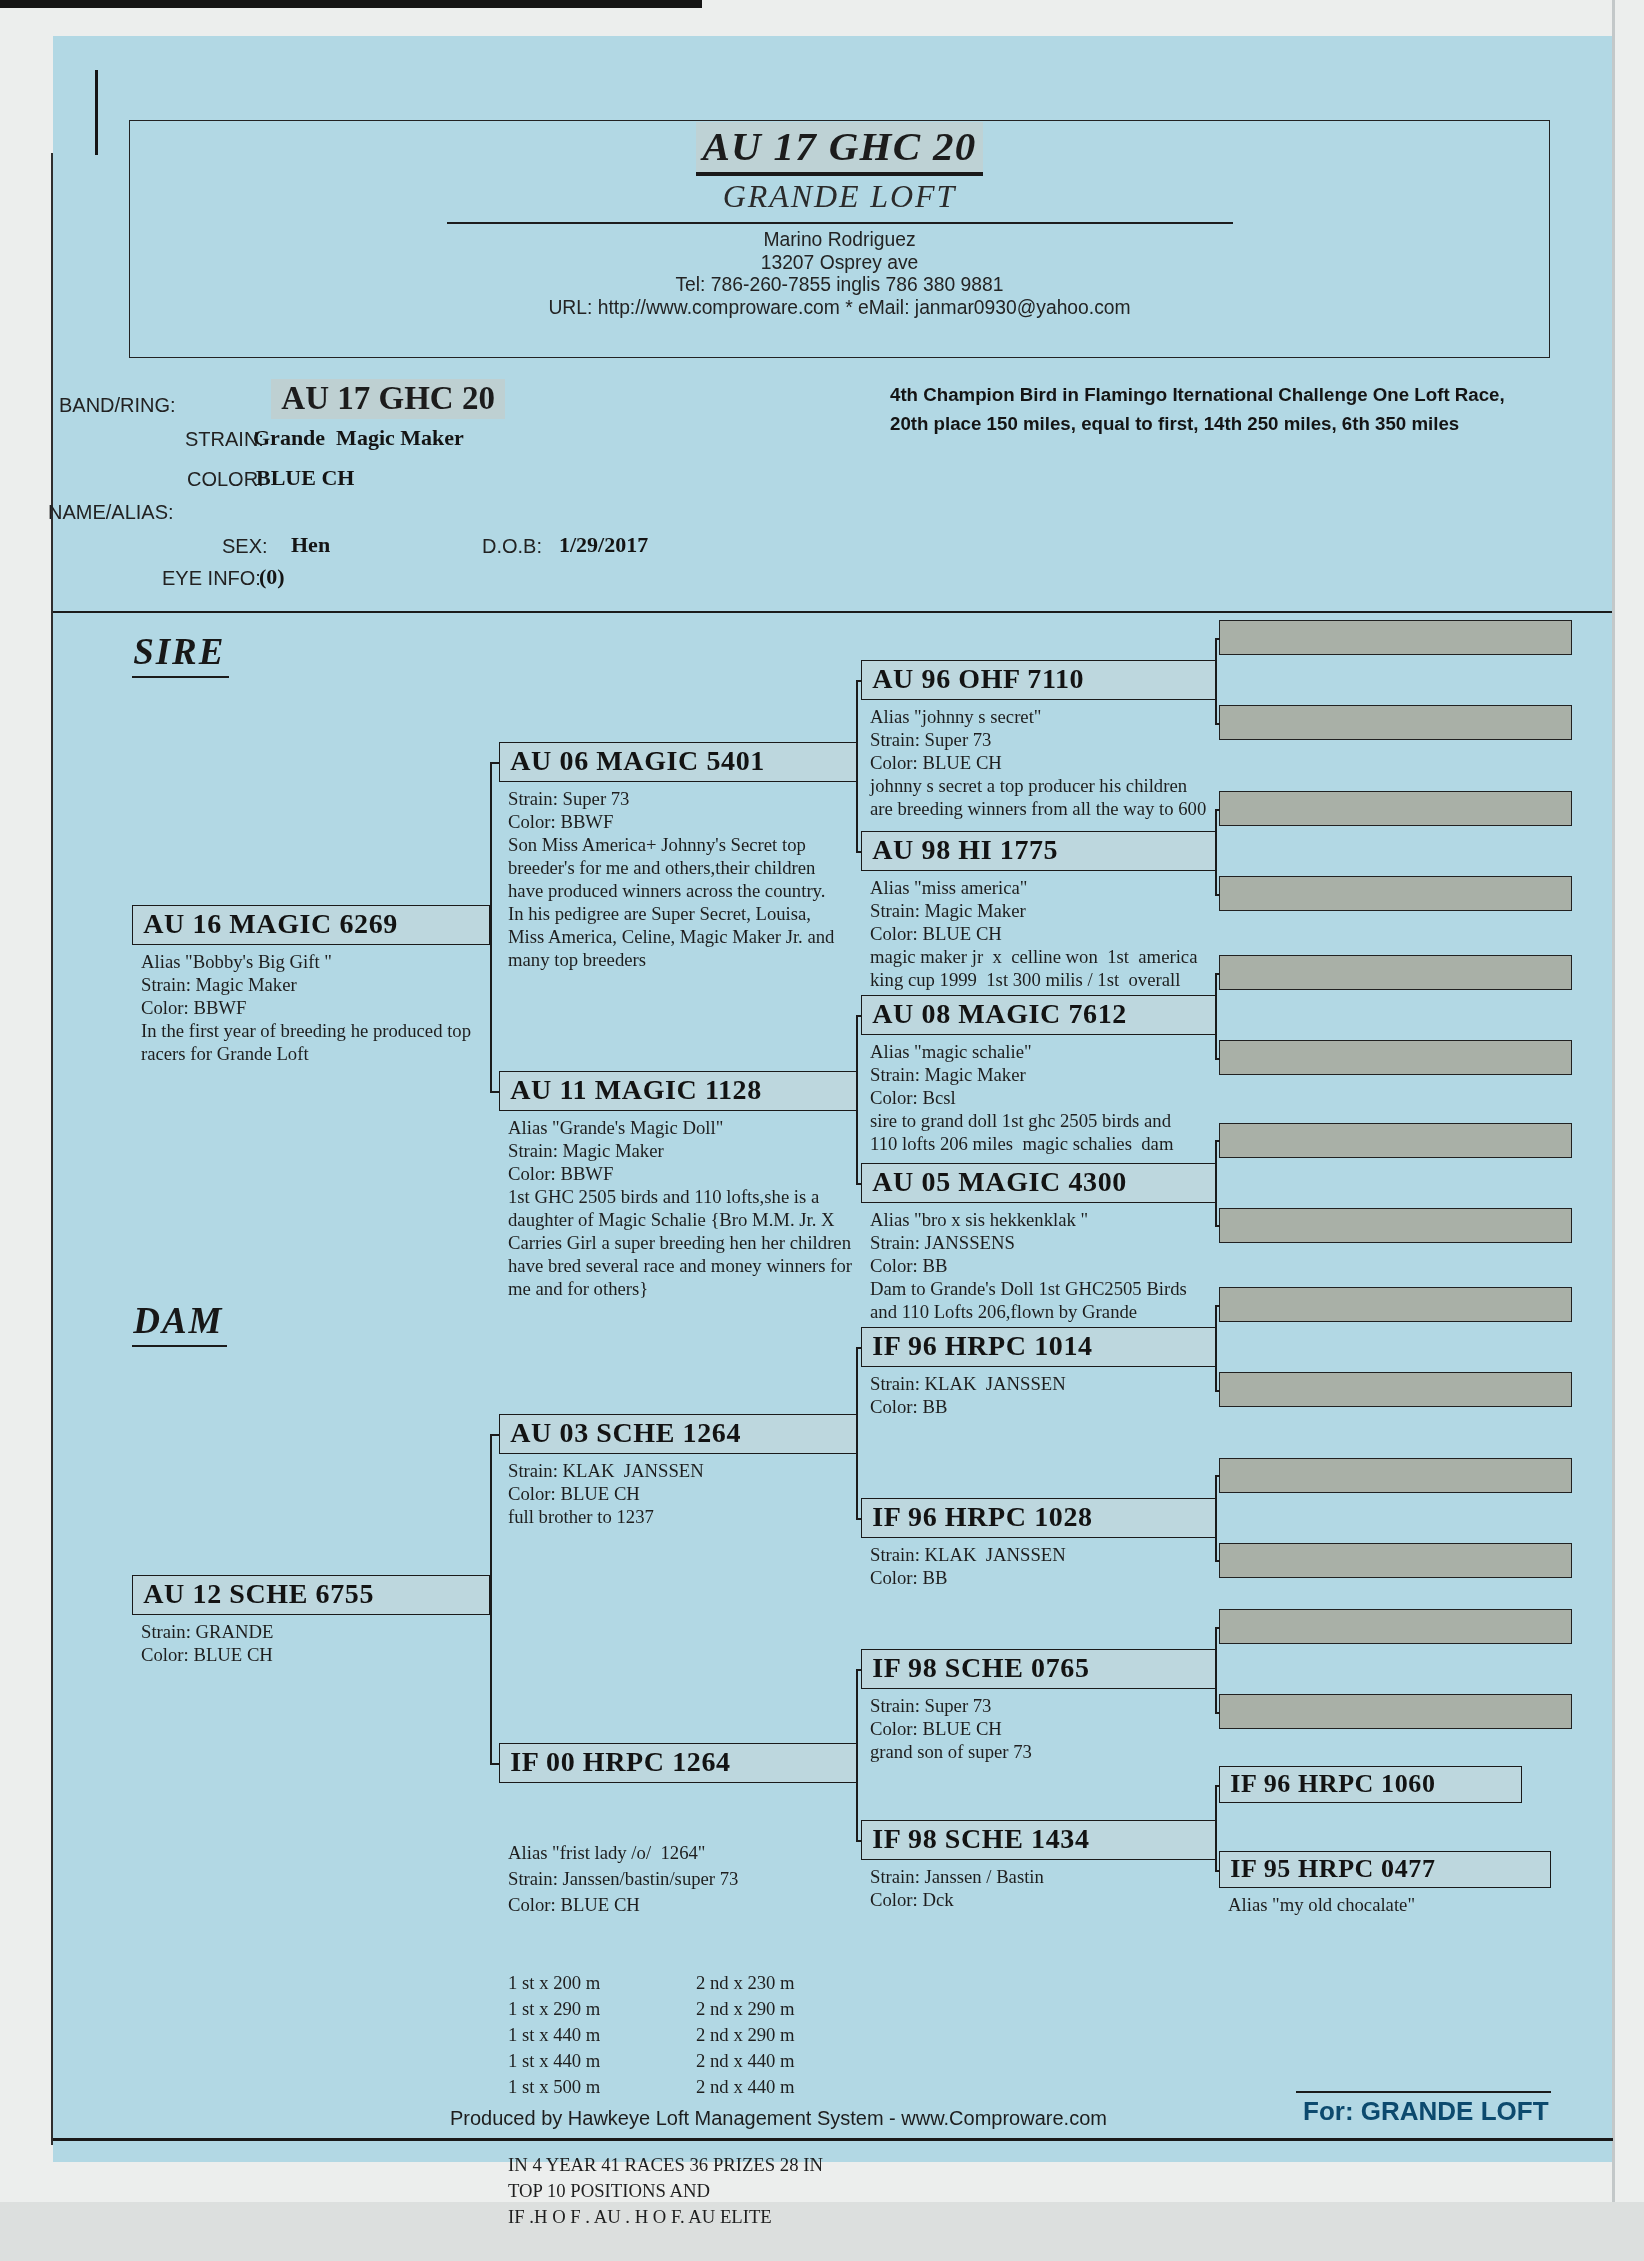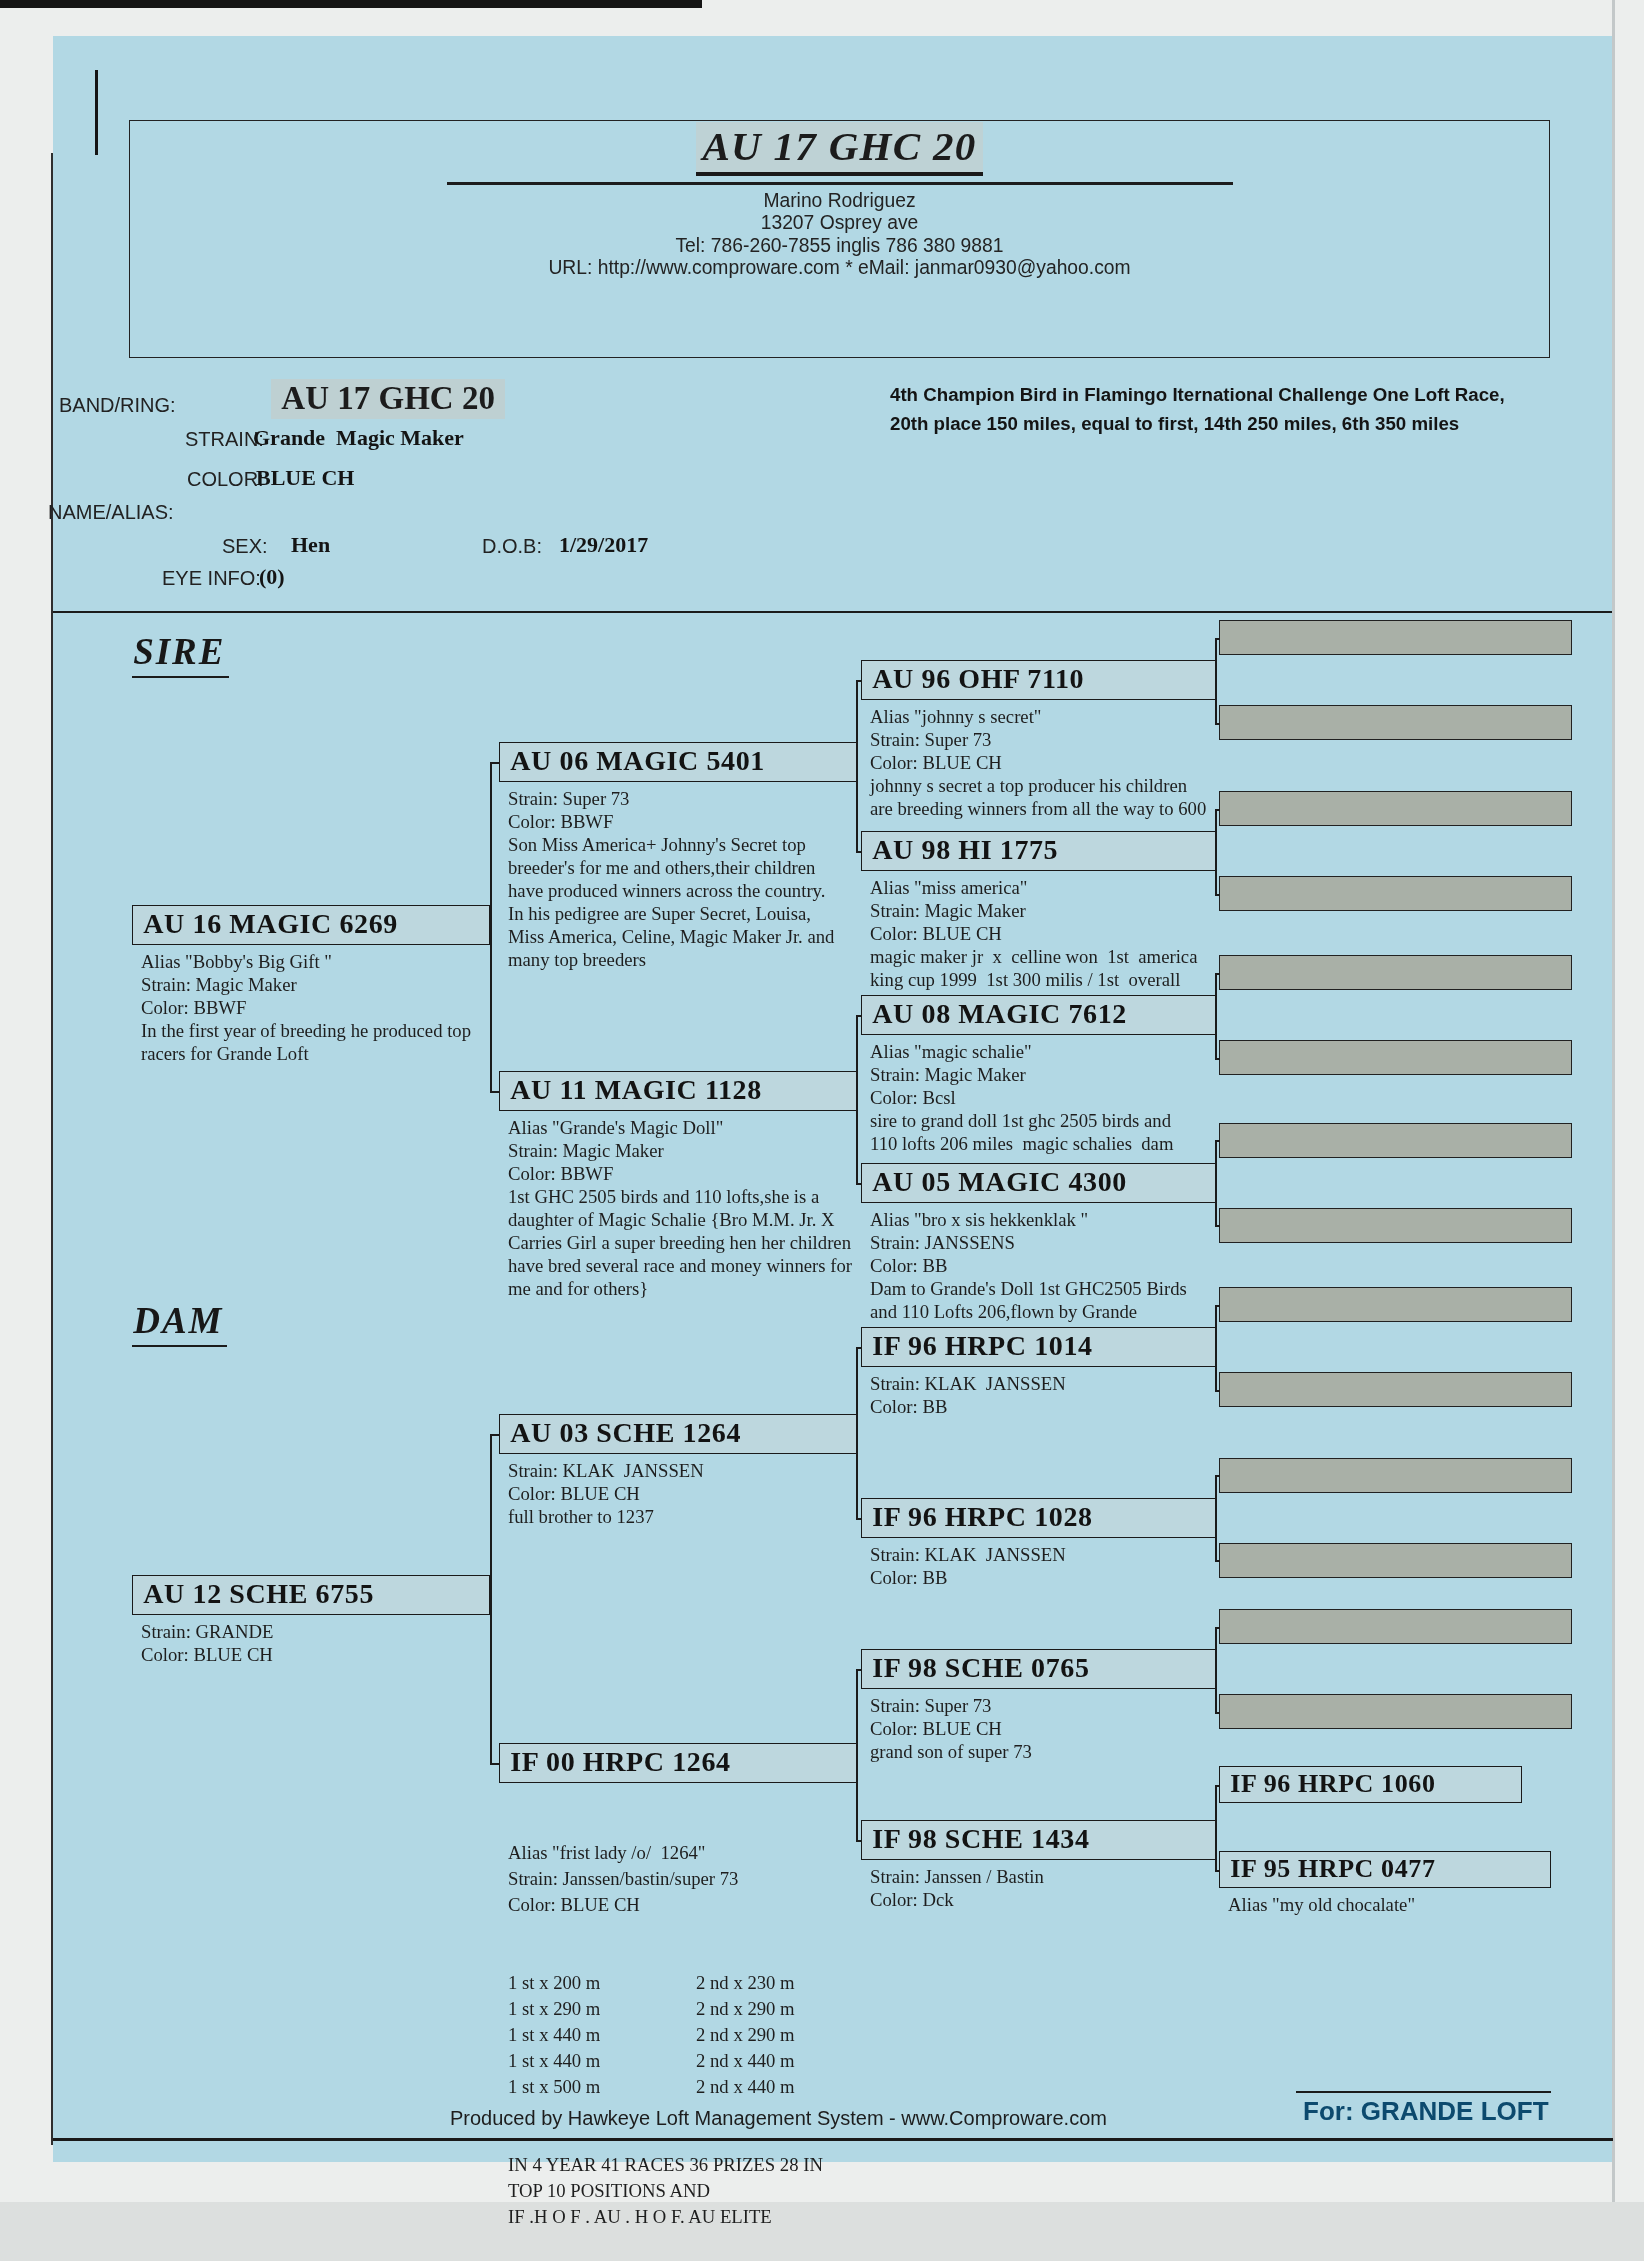--- a/index.html
+++ b/index.html
@@ -102,20 +102,21 @@
 <div id="page">
   <div id="paper"></div>
   <div class="artifact" id="art-topbar"></div>
   <div class="artifact" id="art-lefttick"></div>
   <div class="artifact" id="art-leftline"></div>
   <div class="artifact" id="art-rightshadow"></div>
   <div class="artifact" id="art-bottomstrip"></div>
 
   <div id="header-box">
     <div><span id="header-title">AU 17 GHC 20</span></div>
+    <div id="header-loft">GRANDE LOFT</div>
     <div id="header-rule"></div>
     <div class="header-line">Marino Rodriguez</div>
     <div class="header-line">13207 Osprey ave</div>
     <div class="header-line">Tel: 786-260-7855 inglis    786 380 9881</div>
     <div class="header-line">URL: http://www.comproware.com * eMail: janmar0930@yahoo.com</div>
   </div>
 
   <span class="flabel" style="left:59px;top:394px;text-align:center;">BAND/RING:</span>
   <span id="band-value">AU 17 GHC 20</span>
   <span class="champ" id="champ1">4th Champion Bird in Flamingo Iternational Challenge One Loft Race,</span>

